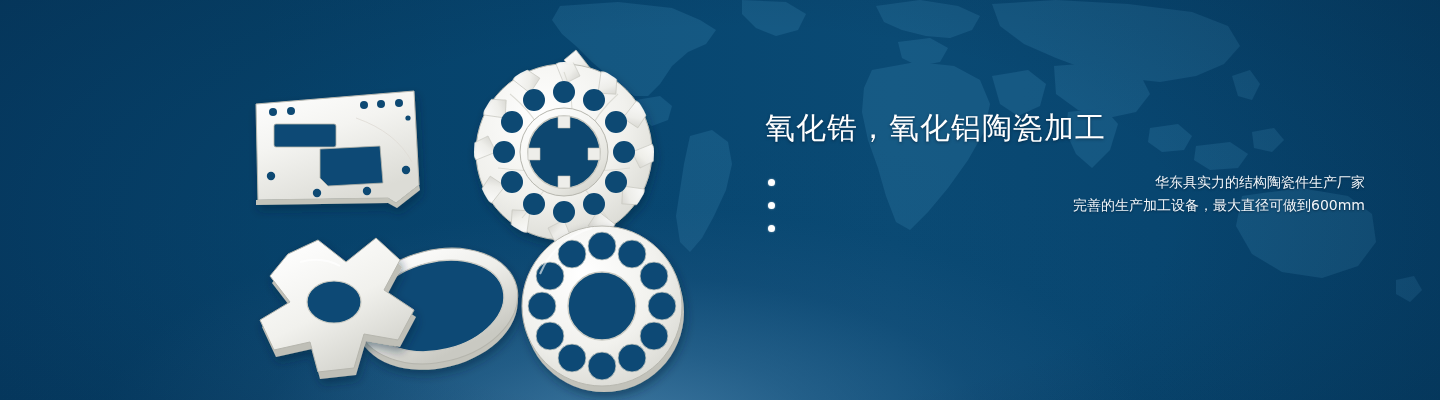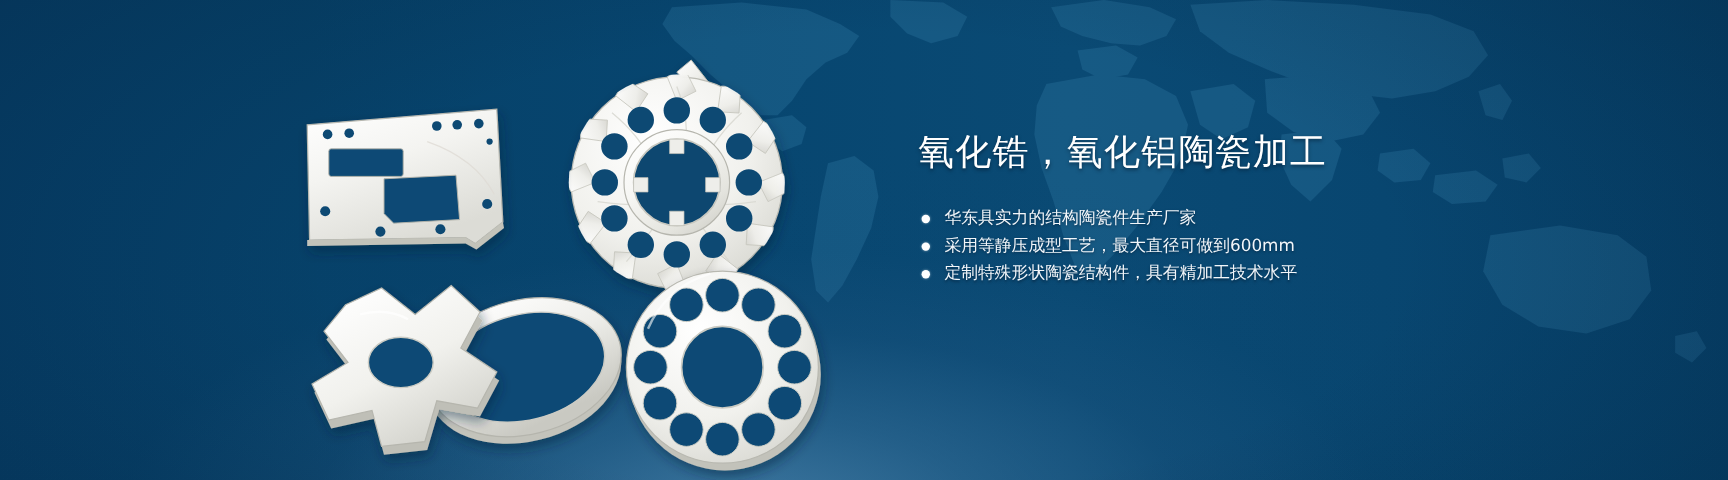--- a/index.html
+++ b/index.html
@@ -105,20 +105,21 @@
     padding: 0;
   }
   .bullet {
     position: relative;
     padding-left: 19px;
     font-size: 14px;
     line-height: 23px;
     color: #f2f6fa;
     white-space: nowrap;
     text-shadow: 0 1px 2px rgba(0,18,36,0.5);
+    text-align: right;
   }
   .bullet-dot {
     position: absolute;
     left: 0;
     top: 8px;
     width: 7px;
     height: 7px;
     border-radius: 50%;
     background: #ffffff;
     box-shadow: 0 0 2px rgba(255,255,255,0.55);
@@ -370,22 +371,21 @@
   <div class="copy">
     <h1 class="headline">氧化锆，氧化铝陶瓷加工</h1>
 
     <ul class="bullets">
       <li class="bullet">
         <span class="bullet-dot"></span>
         <span>华东具实力的结构陶瓷件生产厂家</span>
       </li>
       <li class="bullet">
         <span class="bullet-dot"></span>
-        <span>采用等静压成型工艺，最大直径可做到600mm</span>
+        <span>完善的生产加工设备，最大直径可做到600mm</span>
       </li>
       <li class="bullet">
         <span class="bullet-dot"></span>
-        <span>定制特殊形状陶瓷结构件，具有精加工技术水平</span>
       </li>
     </ul>
   </div>
 
 </div>
 
 </body></html>

